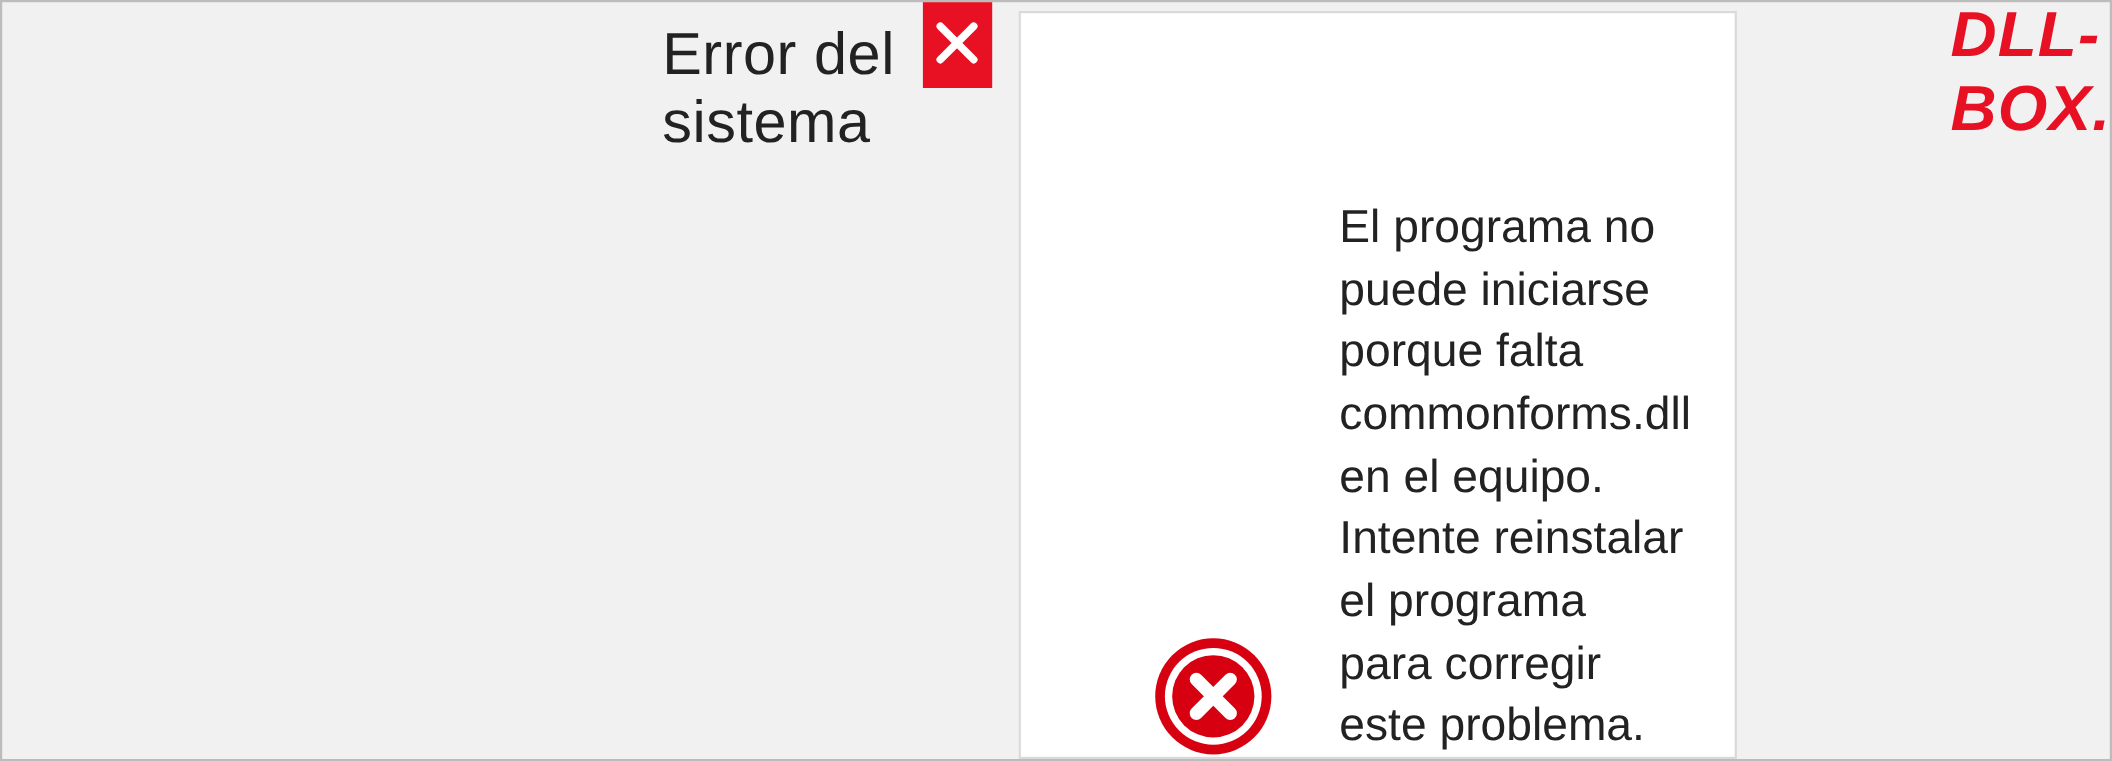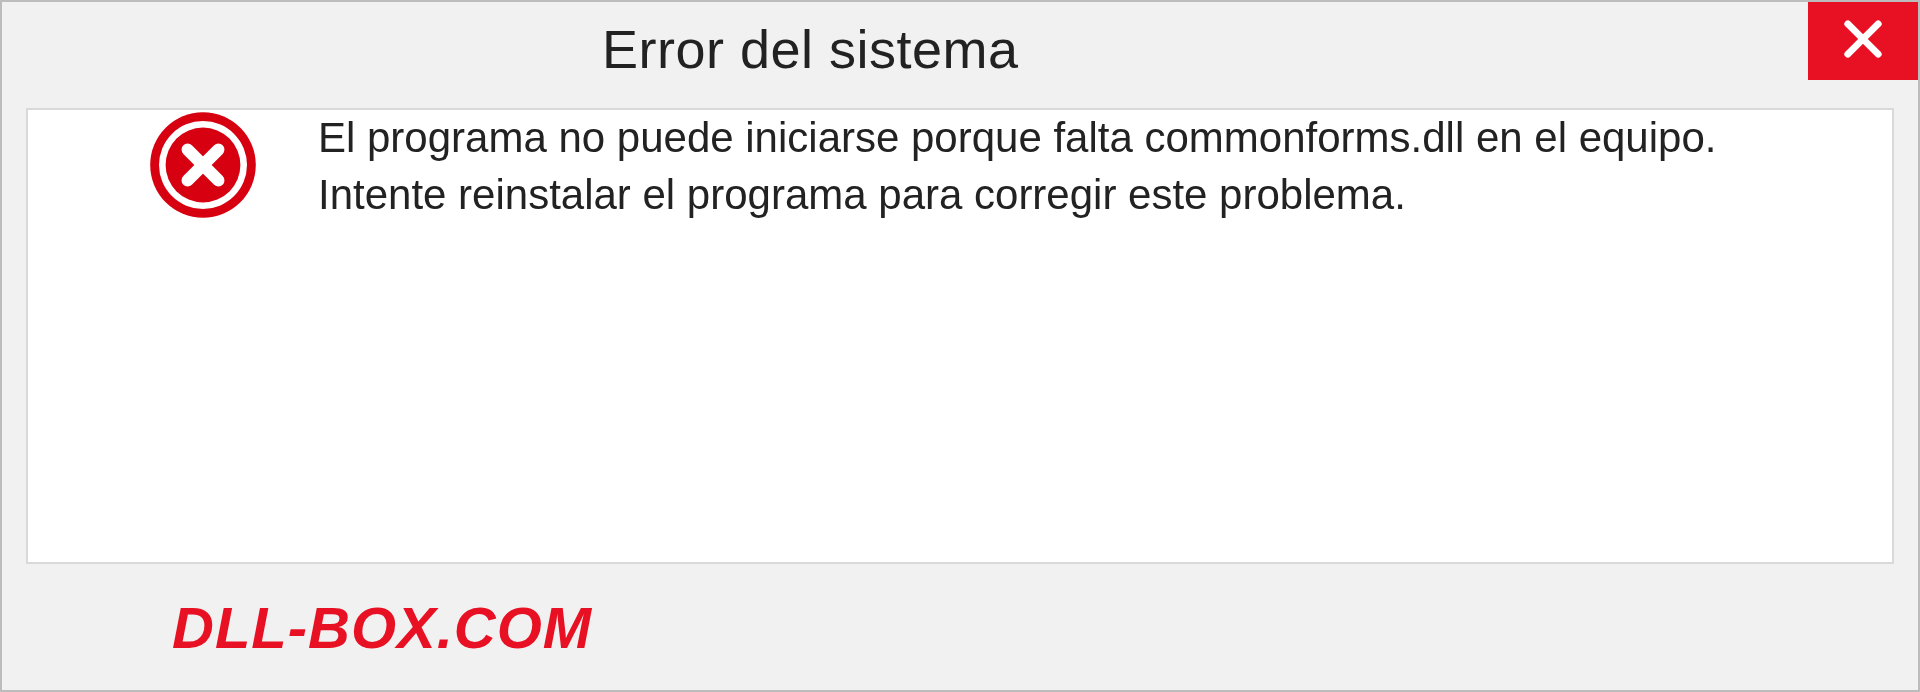--- a/index.html
+++ b/index.html
@@ -13,21 +13,21 @@
       width: 1920px;
       height: 692px;
       overflow: hidden;
     }
     .dialog {
       width: 1920px;
       height: 692px;
       background: #f1f1f1;
       border: 2px solid #bcbcbc;
       display: flex;
-      flex-direction: column;
+      flex-direction: row;
     }
     .titlebar {
       display: flex;
       align-items: flex-start;
       justify-content: space-between;
       padding: 0 0 0 0;
       height: 98px;
     }
     .titlebar-title {
       font-size: 54px;
@@ -50,21 +50,21 @@
     .close-btn svg {
       width: 52px;
       height: 52px;
     }
     .body-panel {
       margin: 8px 24px 0 24px;
       background: #ffffff;
       border: 2px solid #d9d9d9;
       flex: 1;
       display: flex;
-      align-items: flex-start;
+      align-items: flex-end;
       padding: 0 40px 0 120px;
       gap: 60px;
     }
     .error-icon {
       width: 110px;
       height: 110px;
       flex-shrink: 0;
     }
     .message {
       font-size: 42px;

